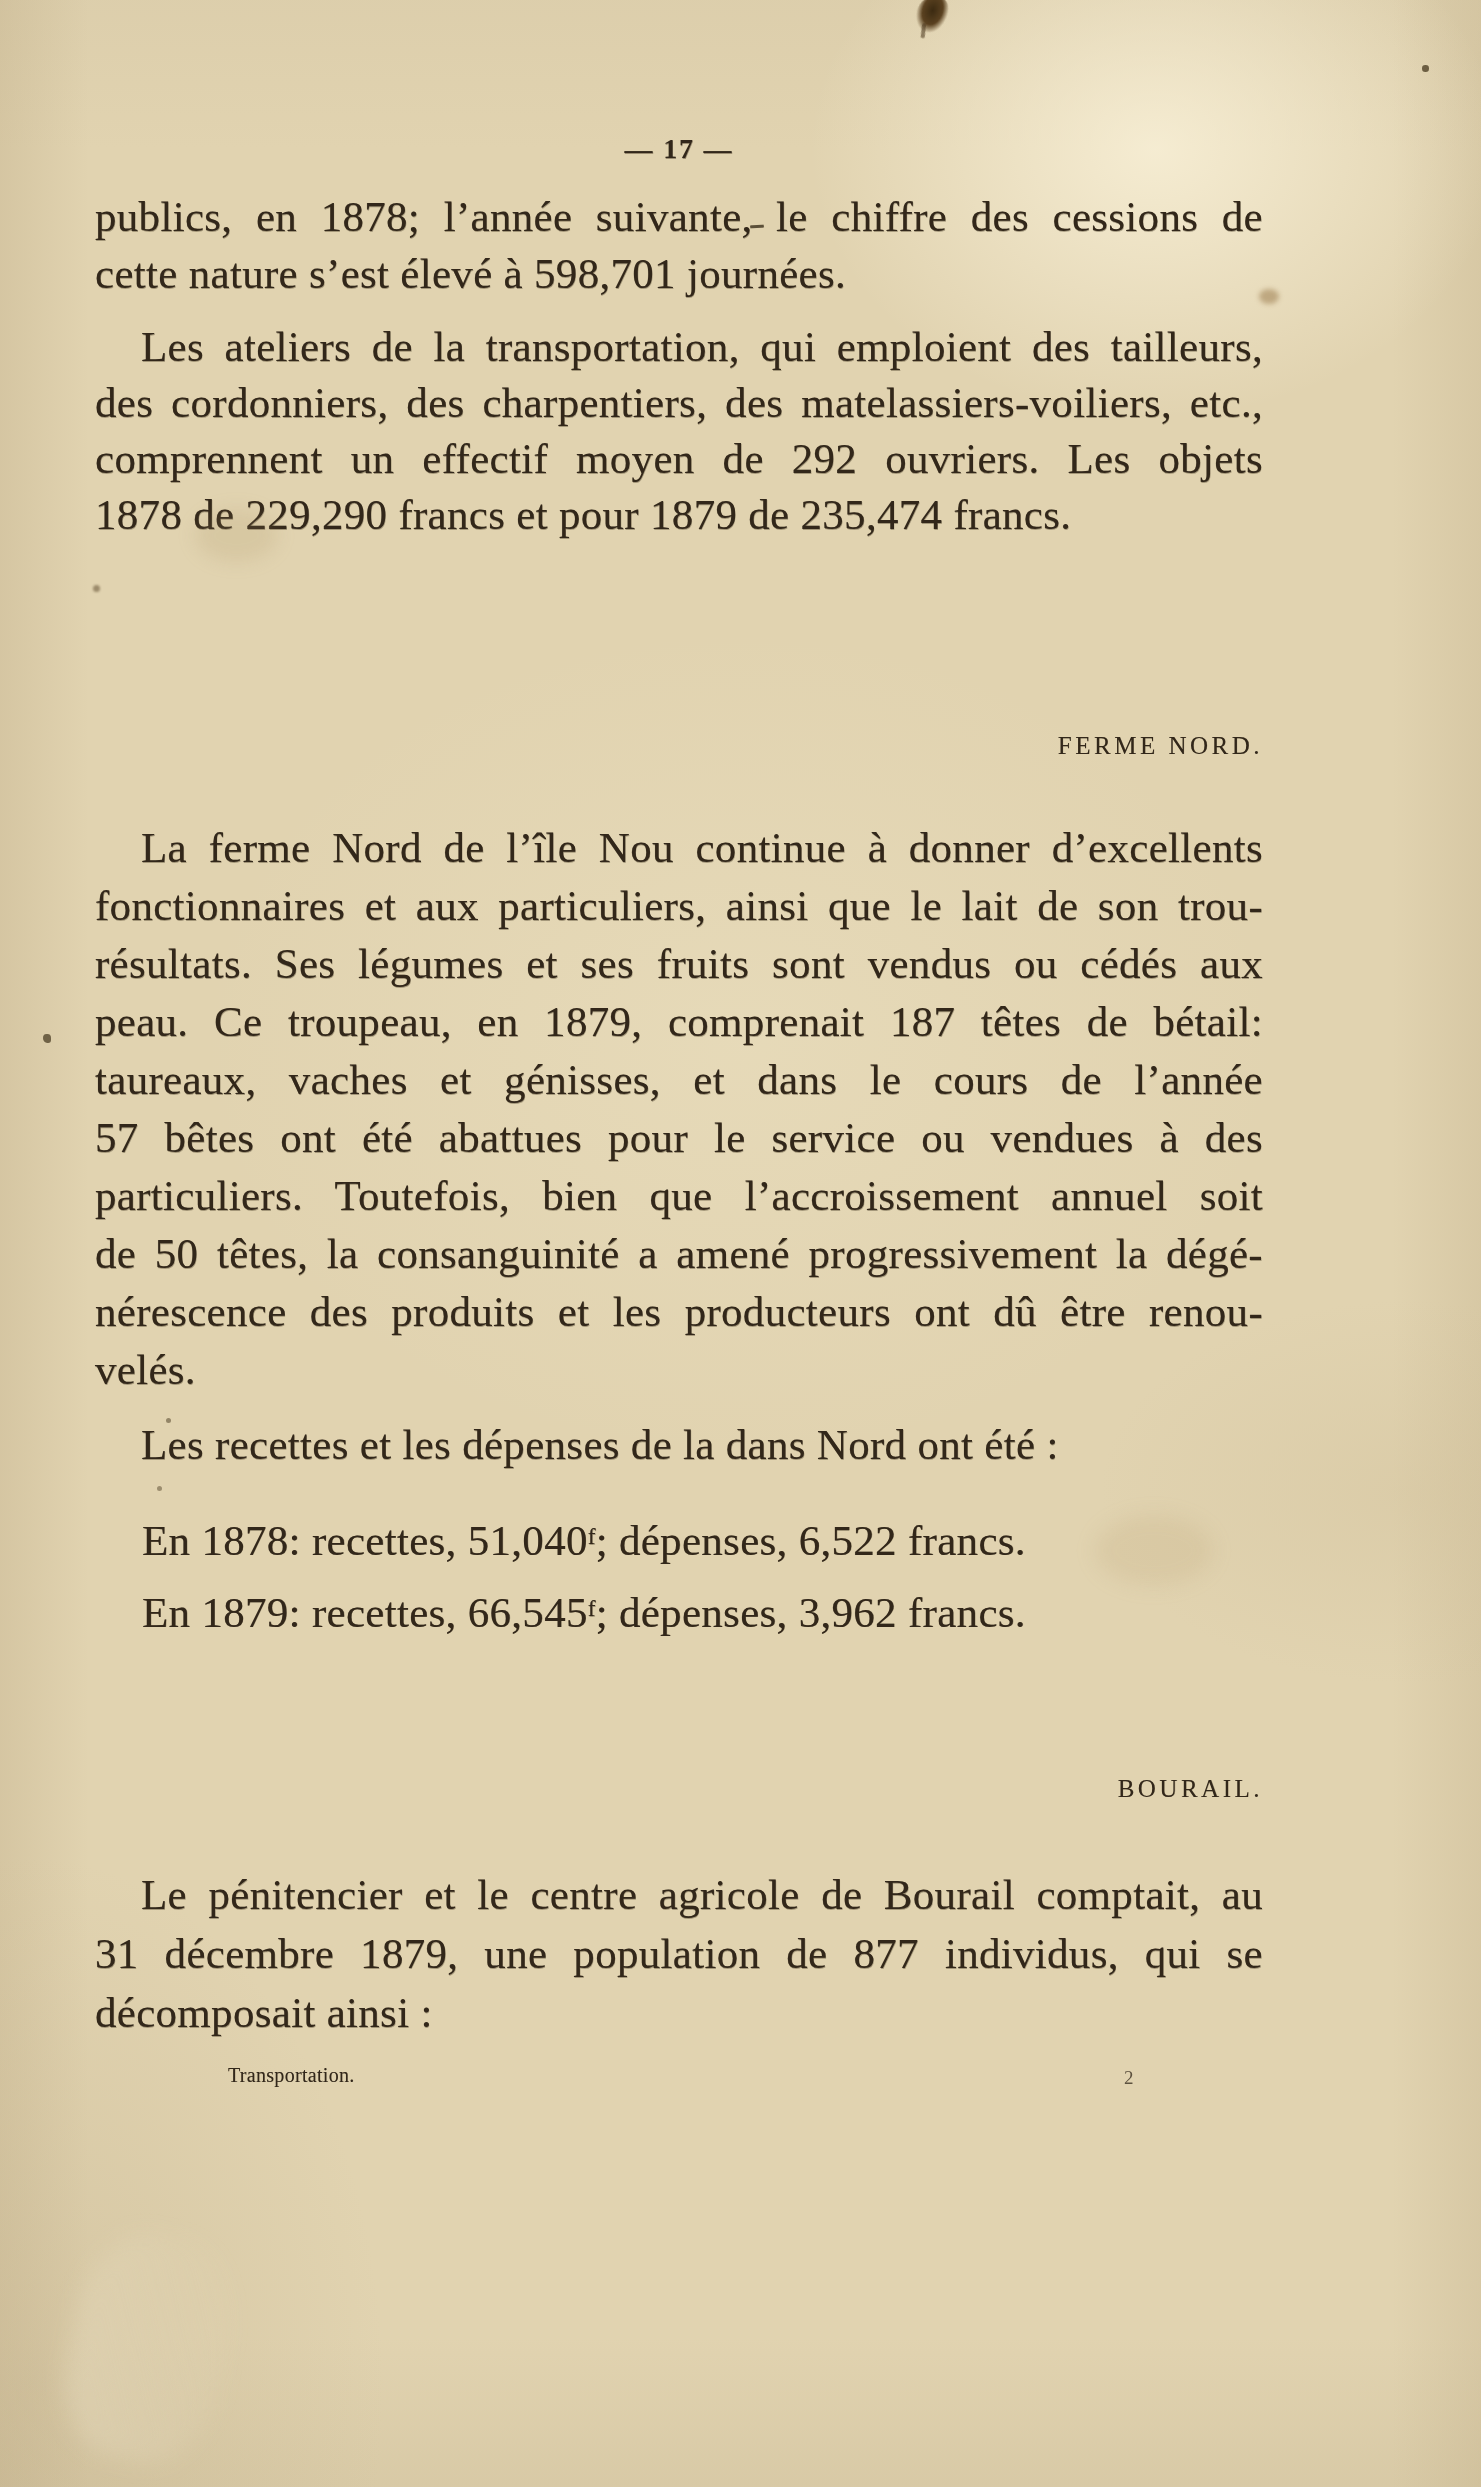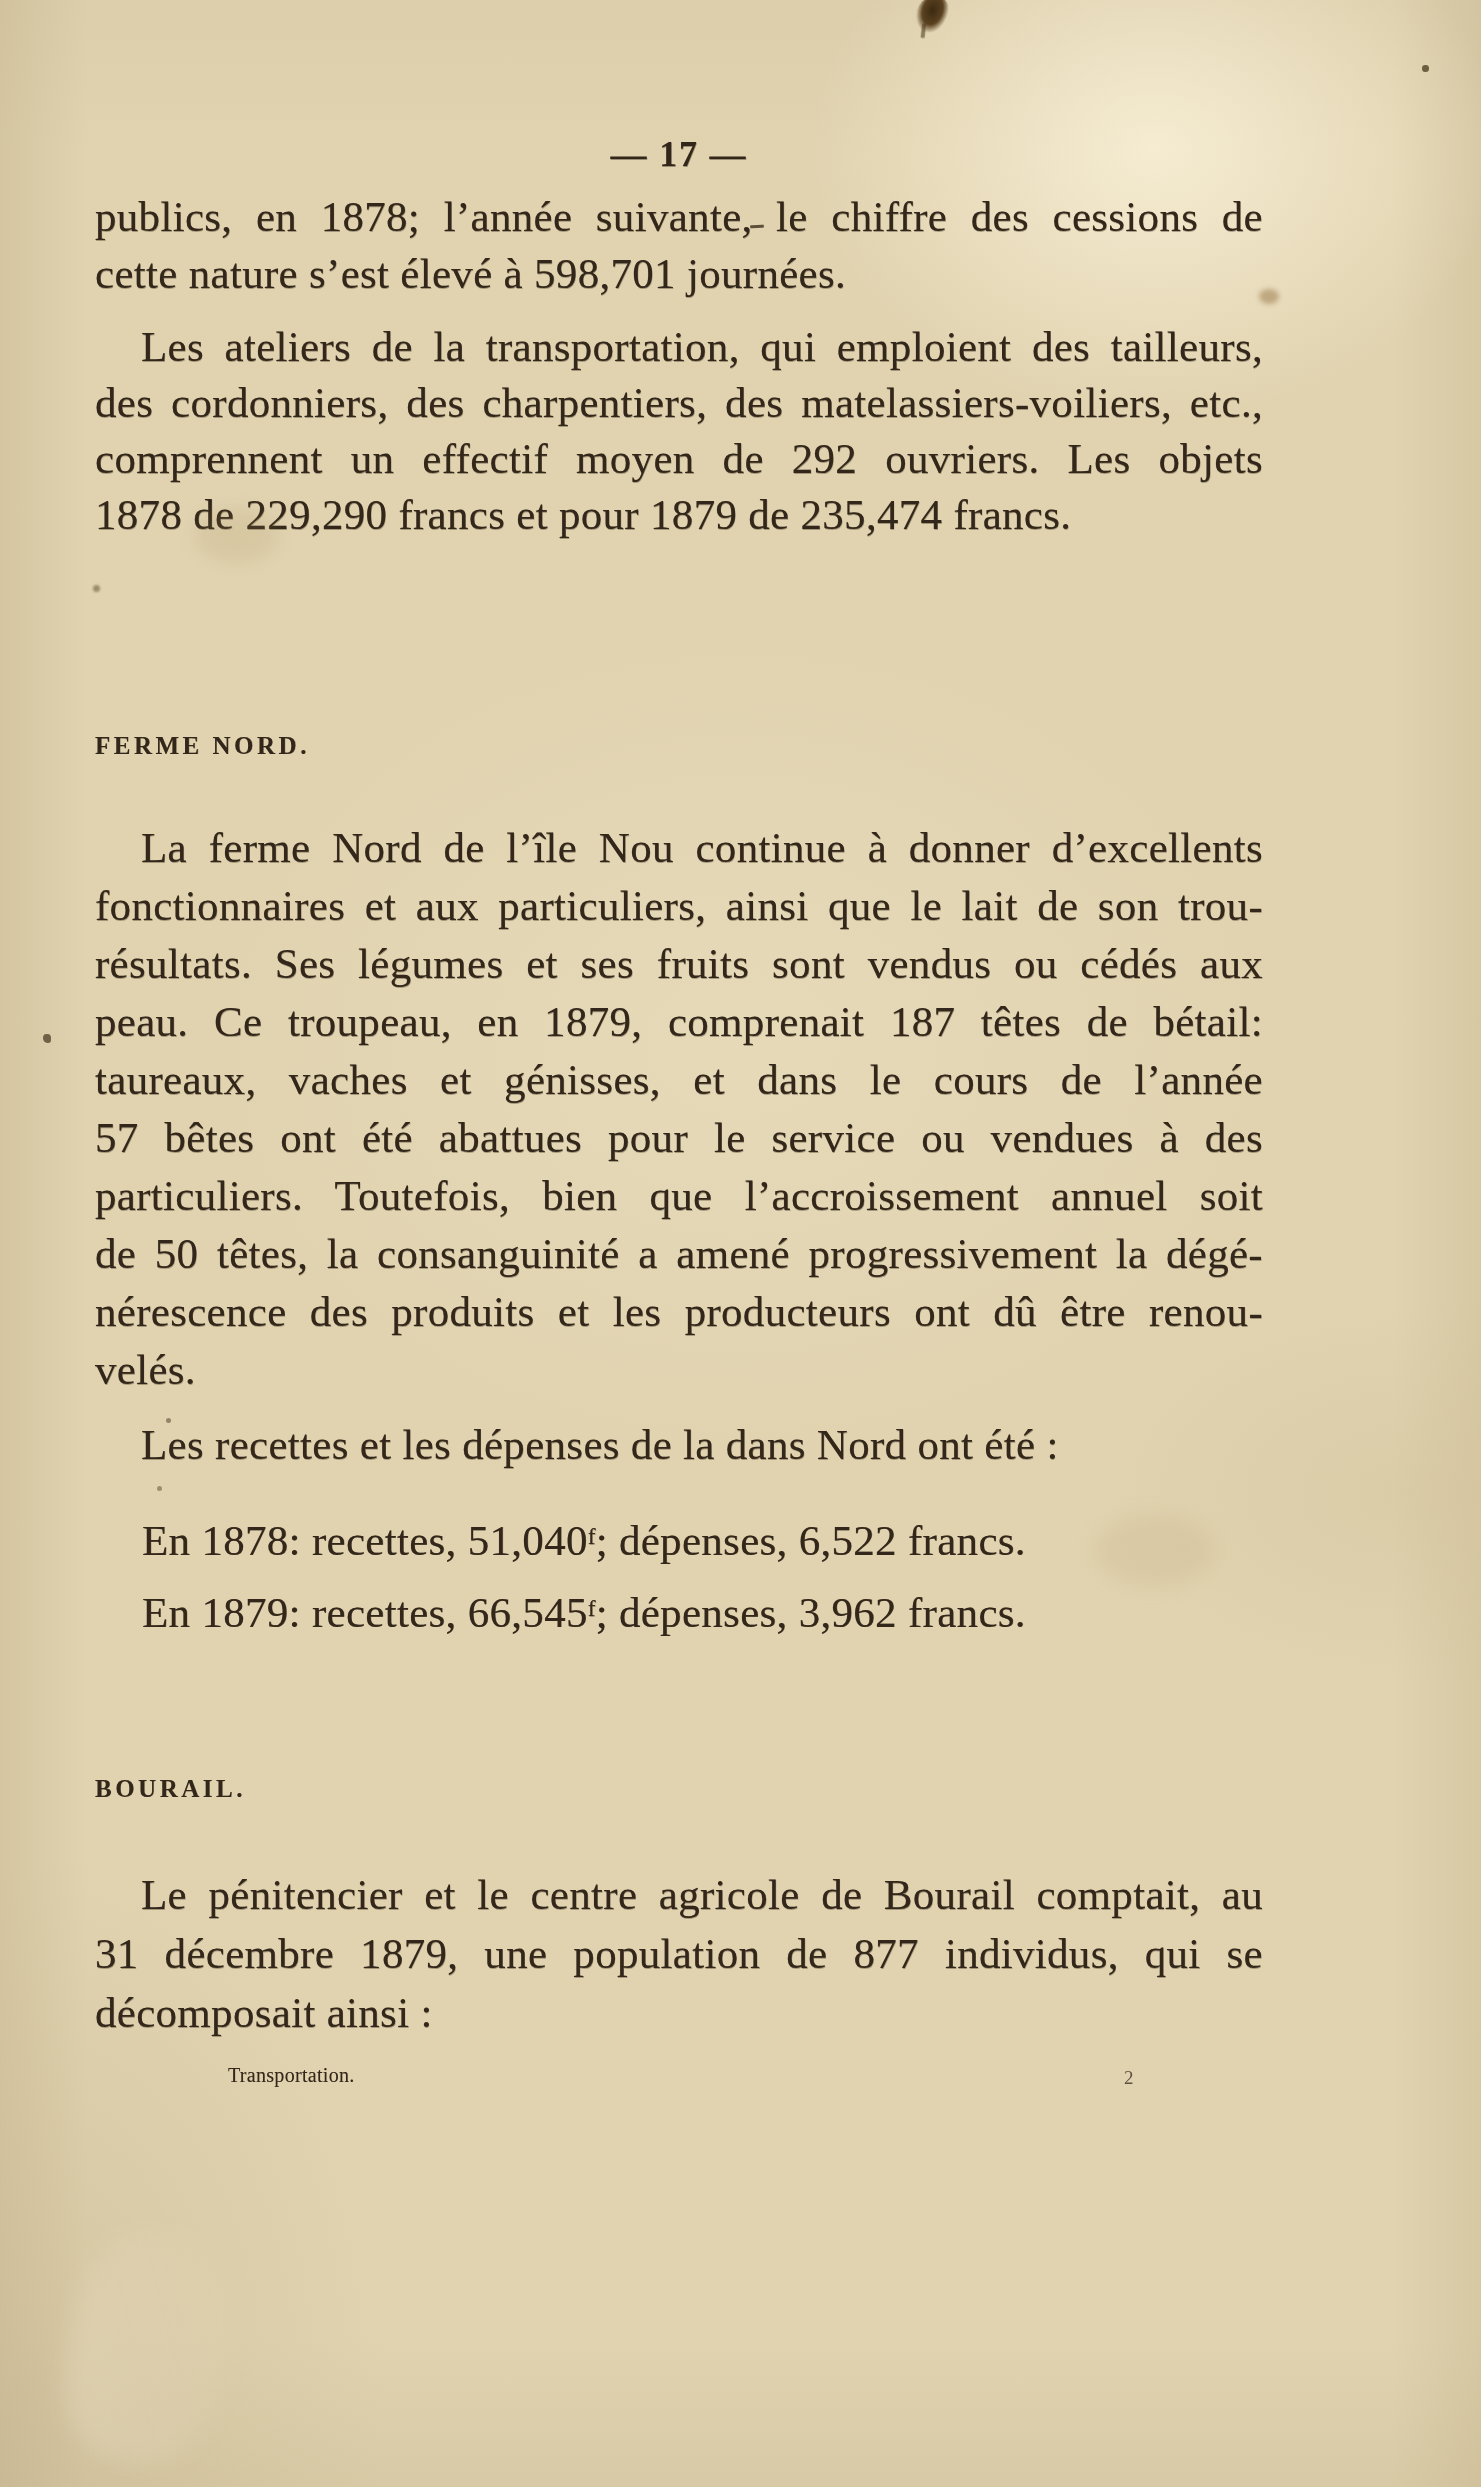--- a/index.html
+++ b/index.html
@@ -29,26 +29,26 @@
     letter-spacing: 0.3px;
   }
   .line { text-align: justify; text-justify: inter-word; }
   .jl   { text-align-last: justify; }
   .ll   { text-align-last: left; }
   .indent { text-indent: 46px; }
   .pad    { padding-left: 47px; }
   .pagenum {
     position: absolute; left: 95px; width: 1168px;
     top: 133px; text-align: center;
-    font-size: 36px; font-weight: bold; letter-spacing: 1.8px;
+    font-size: 28px; font-weight: bold; letter-spacing: 1.8px;
     text-shadow: 0.4px 0.5px 0 rgba(48,36,18,.4);
   }
   .heading {
     position: absolute; left: 95px; width: 1168px;
-    text-align: left; font-size: 25px; font-weight: bold;
+    text-align: right; font-size: 25px; font-weight: normal;
     letter-spacing: 3.5px;
     text-shadow: 0.3px 0.4px 0 rgba(48,36,18,.35);
   }
   .sup { font-size: 0.55em; vertical-align: 0.45em; letter-spacing: 0; }
   .footer-catchword {
     position: absolute; left: 228px; top: 2064px;
     font-size: 20px; letter-spacing: 0.3px;
     text-shadow: 0.2px 0.4px 0 rgba(48,36,18,.3);
   }
   .footer-signature {

